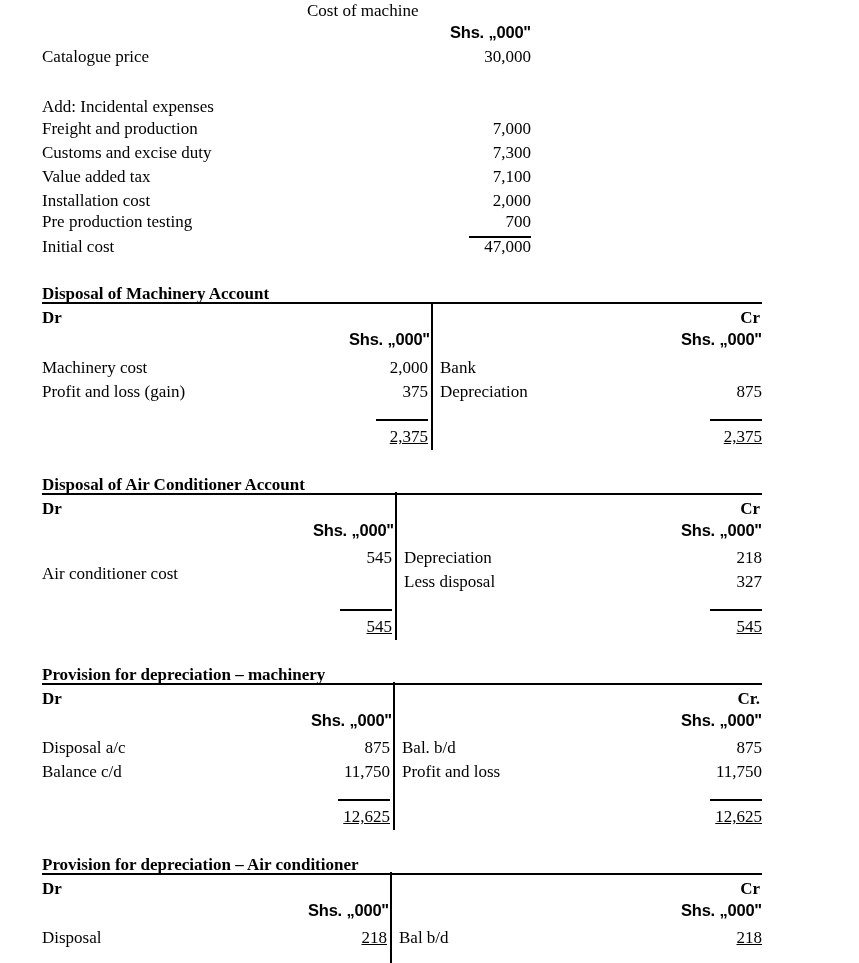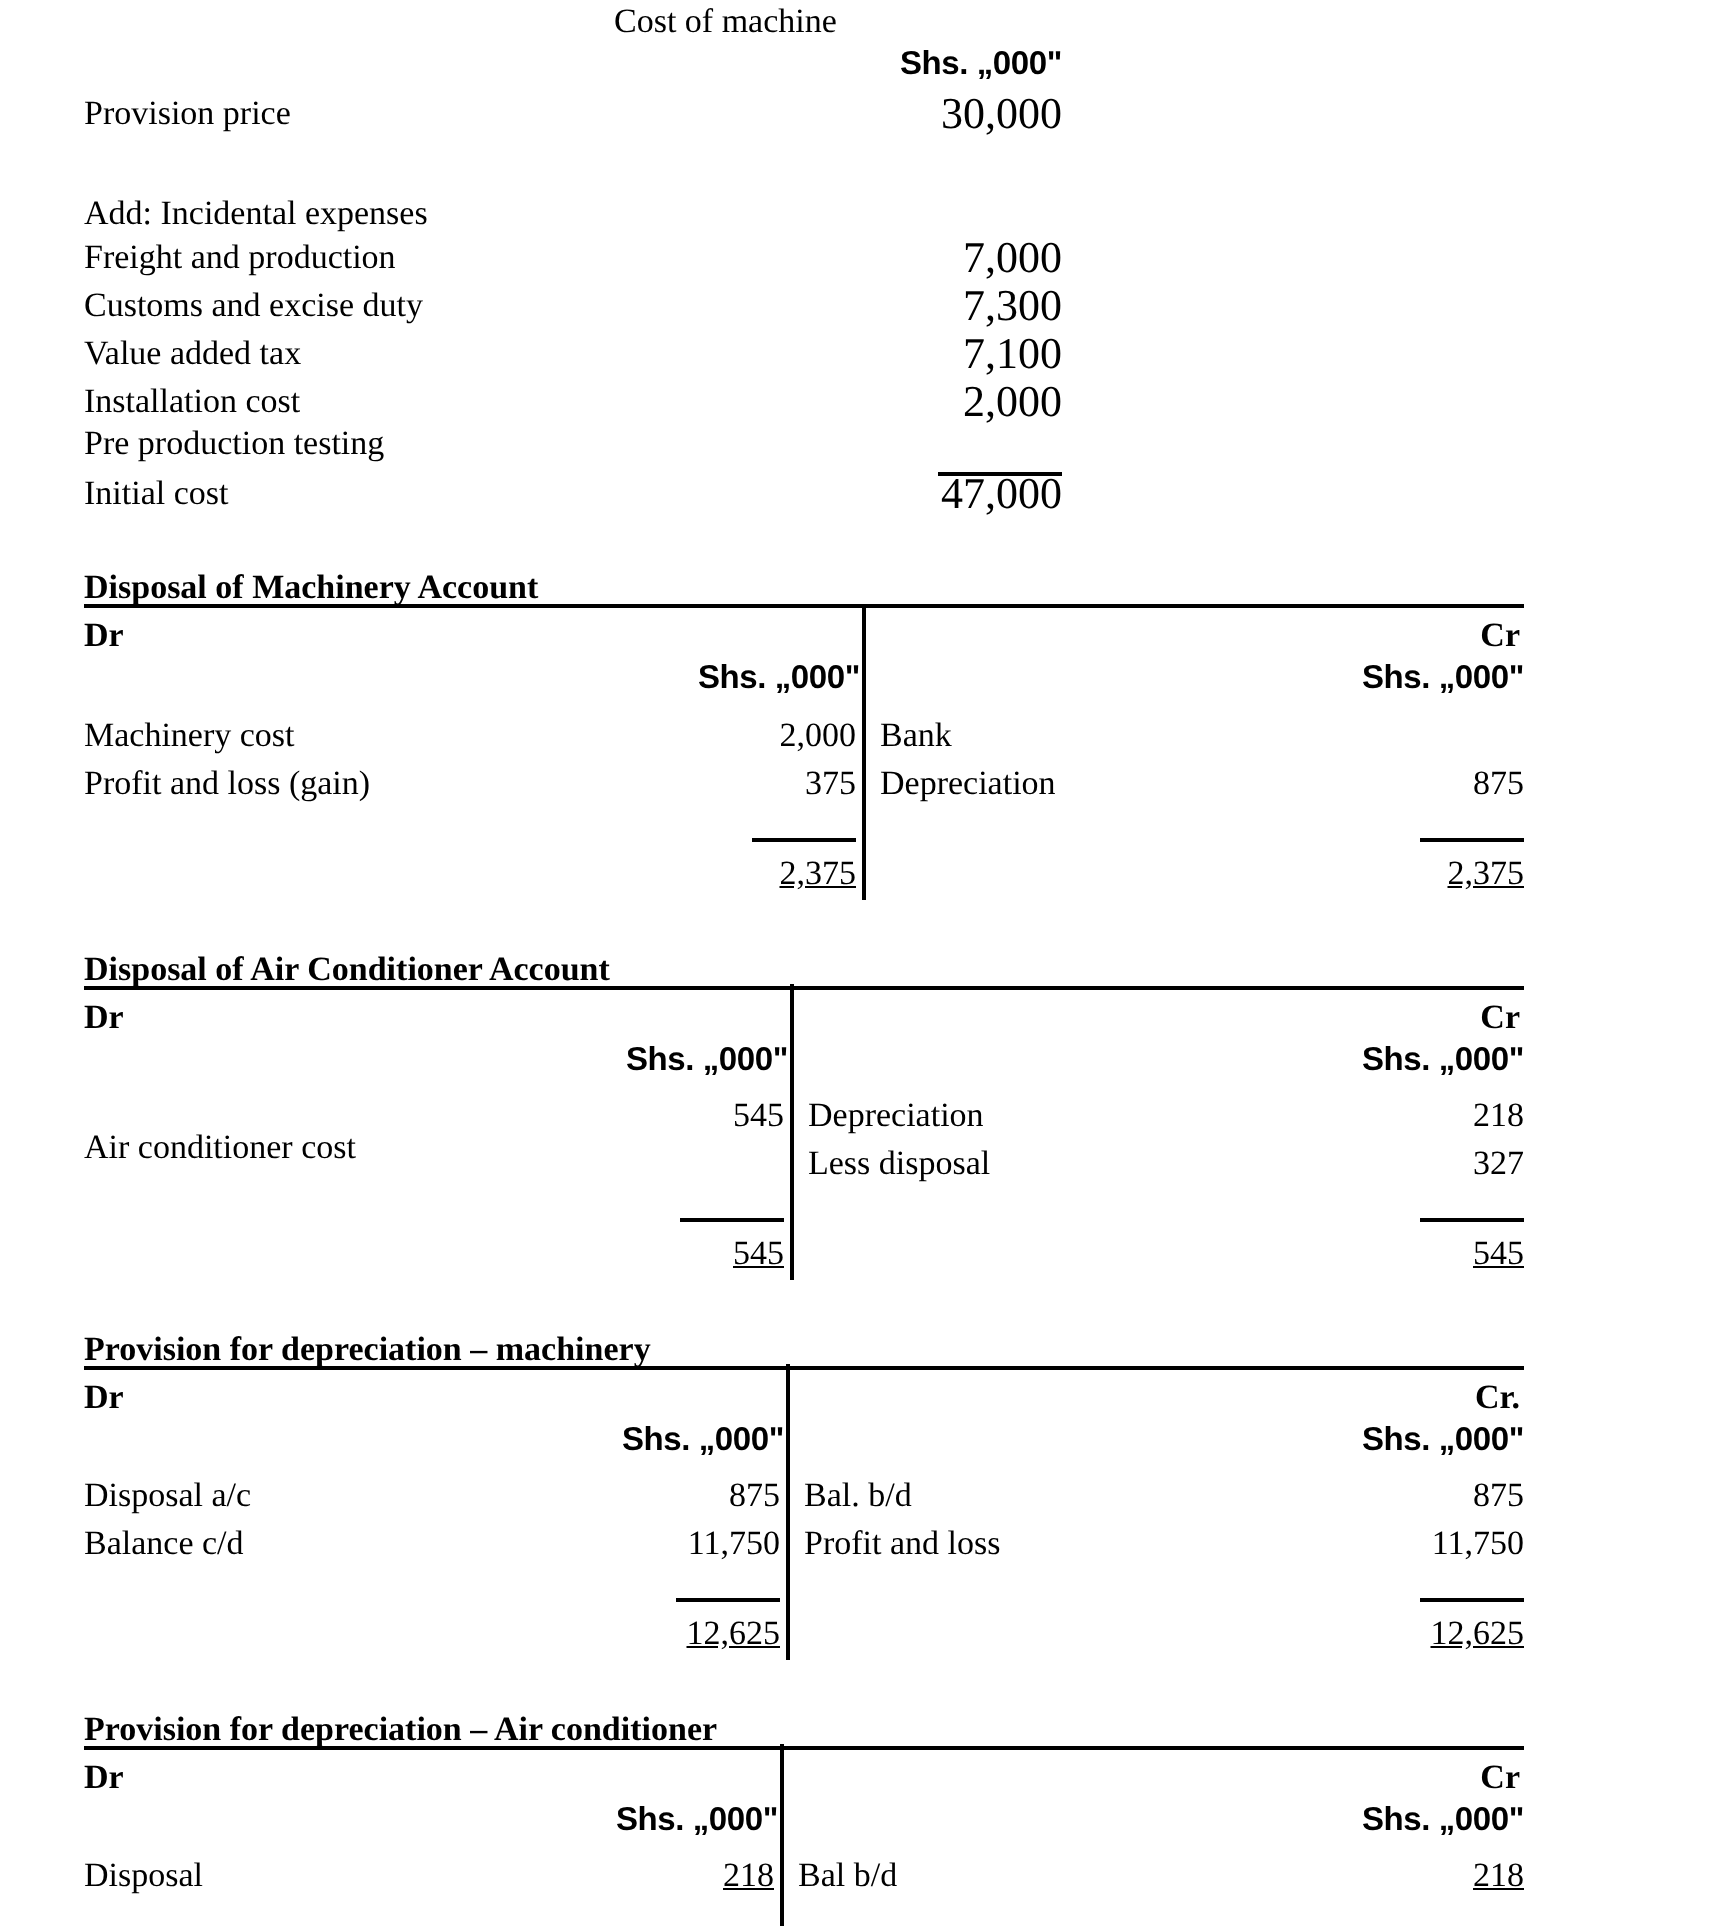--- a/index.html
+++ b/index.html
@@ -60,21 +60,21 @@
     font-size: 17px;
     line-height: 24px;
     white-space: nowrap;
   }
   .cost-value {
     position: absolute;
     left: 0;
     top: 0;
     width: 531px;
     text-align: right;
-    font-size: 22px;
+    font-size: 17px;
     line-height: 24px;
     white-space: nowrap;
   }
   .cost-value.ul { }
 
   
   .cost-subtotal-rule {
     position: absolute;
     left: 469px;
     width: 62px;
@@ -151,21 +151,21 @@
 </head>
 <body>
 
 <div class="page">
 
   <div id="cost-block">
     <div class="cost-title serif">Cost of machine</div>
     <div class="cost-currency sans-bold">Shs. „000"</div>
     <div id="cost-rows">
         <div class="cost-row" style="top: 45px;">
-          <div class="cost-label serif">Provision price</div>
+          <div class="cost-label serif">Catalogue price</div>
           <div class="cost-value serif">30,000</div>
         </div>
         <div class="cost-row" style="top: 95px;">
           <div class="cost-label serif">Add:  Incidental expenses</div>
         </div>
         <div class="cost-row" style="top: 117px;">
           <div class="cost-label serif">Freight and production</div>
           <div class="cost-value serif">7,000</div>
         </div>
         <div class="cost-row" style="top: 141px;">
@@ -175,20 +175,21 @@
         <div class="cost-row" style="top: 165px;">
           <div class="cost-label serif">Value added tax</div>
           <div class="cost-value serif">7,100</div>
         </div>
         <div class="cost-row" style="top: 189px;">
           <div class="cost-label serif">Installation cost</div>
           <div class="cost-value serif">2,000</div>
         </div>
         <div class="cost-row" style="top: 210px;">
           <div class="cost-label serif">Pre production testing</div>
+          <div class="cost-value serif">700</div>
         </div>
         <div class="cost-row" style="top: 235px;">
           <div class="cost-label serif">Initial cost</div>
           <div class="cost-value serif ul">47,000</div>
         </div>
         <div class="cost-subtotal-rule" style="top: 236px;"></div>
       </div>
   </div>
 
   <div id="ledgers">

